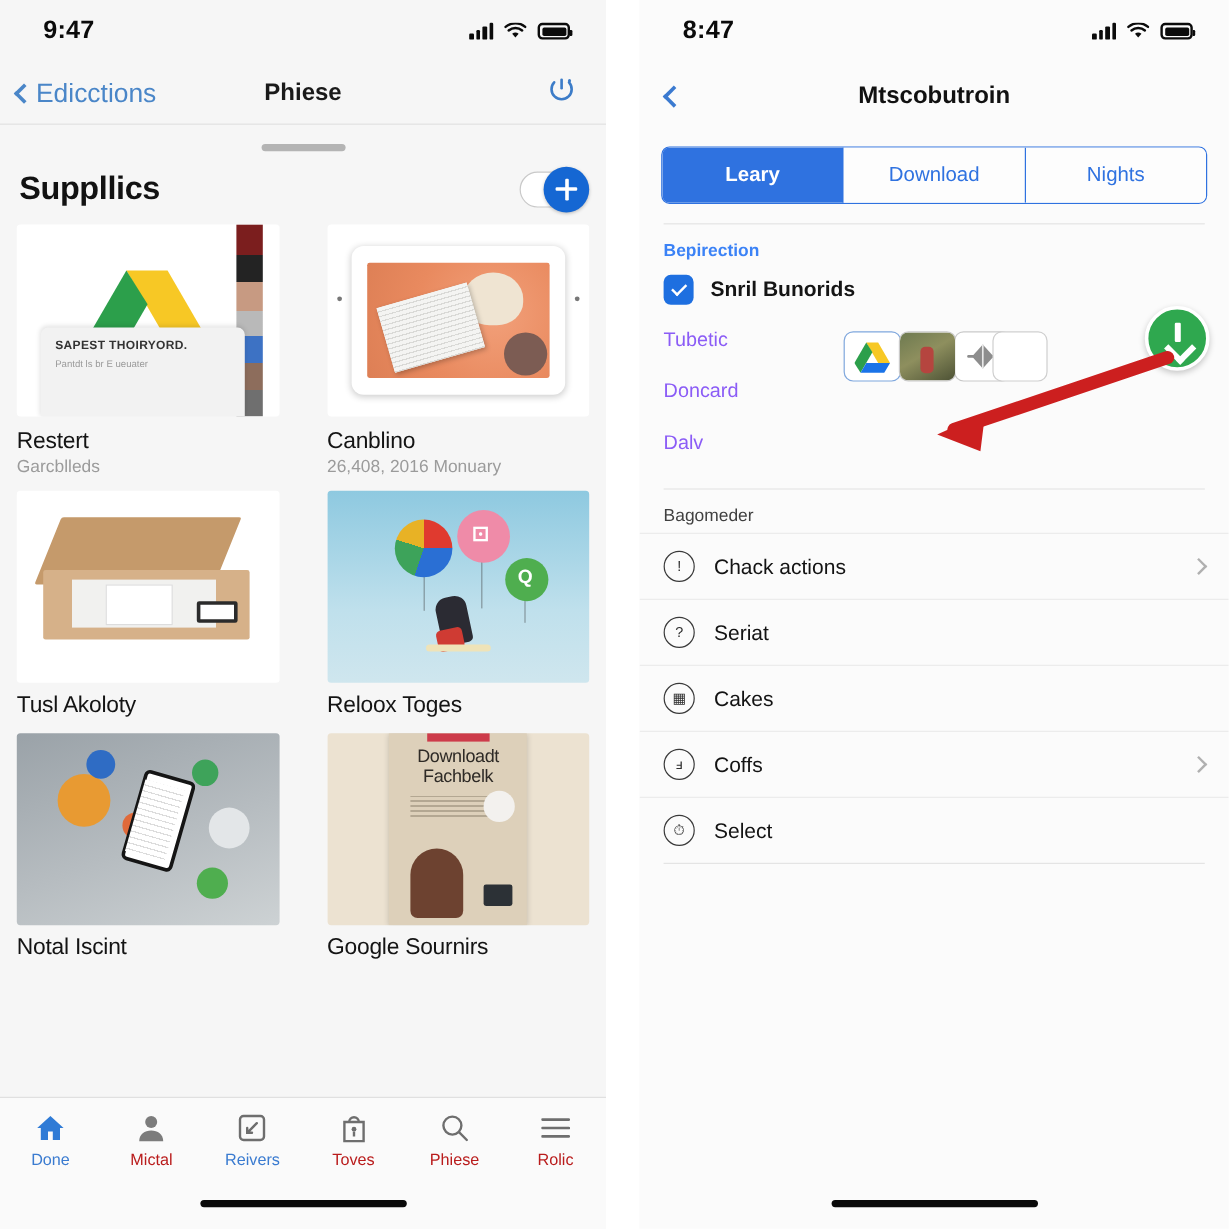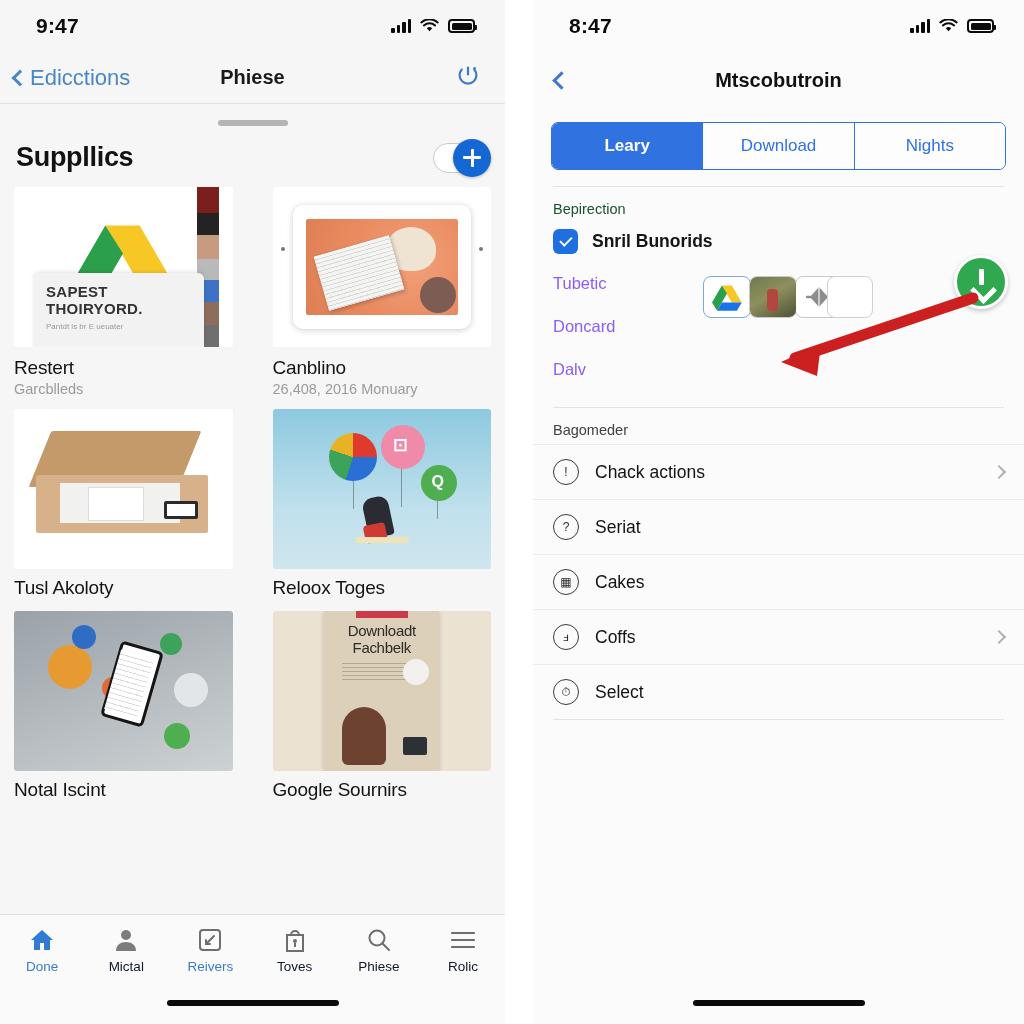--- a/index.html
+++ b/index.html
@@ -73,21 +73,21 @@
 
   
   .art-drive { background:#fff; display:flex; align-items:center; justify-content:center; position:relative; }
   .drive-logo { width:104px; height:92px; }
   .film-strip { position:absolute; right:14px; top:0; bottom:0; width:22px;
      background:linear-gradient(180deg,#7b1e1e 0 16%,#232323 16% 30%,#c79a82 30% 45%,#b9b9b9 45% 58%,#3d72c4 58% 72%,#8d6d5c 72% 86%,#6f6f6f 86% 100%); }
   .overlay-card {
     position:absolute; left:20px; bottom:0; width:170px; height:74px; background:#f2f2f2;
     border-radius:6px 6px 0 0; box-shadow:0 -1px 4px rgba(0,0,0,.12); padding:10px 12px;
   }
-  .ov-t { font-size:15px; font-weight:bold; color:#333; line-height:1.15; letter-spacing:.3px; }
+  .ov-t { font-size:10px; font-weight:bold; color:#333; line-height:1.15; letter-spacing:.3px; }
   .ov-s { font-size:8px; color:#9a9a9a; margin-top:4px; }
 
   
   .art-tablet { background:#fff; display:flex; align-items:center; justify-content:center; position:relative; }
   .tablet { width:178px; height:124px; background:#fff; border-radius:10px; box-shadow:0 1px 6px rgba(0,0,0,.2);
             display:flex; align-items:center; justify-content:center; }
   .tablet-screen { width:152px; height:96px; border-radius:2px; overflow:hidden; position:relative;
     background:radial-gradient(circle at 70% 45%, #f2a07a 0%, #e98a5f 55%, #dd7f55 100%); }
   .t-book { position:absolute; left:14px; top:26px; width:78px; height:56px; background:#f4f4f2;
             transform:rotate(-16deg); box-shadow:1px 2px 4px rgba(0,0,0,.25);
@@ -135,41 +135,41 @@
              background-image:repeating-linear-gradient(#b3a792 0 1.5px,transparent 1.5px 4px); }
   .p-girl { position:absolute; left:18px; bottom:6px; width:44px; height:58px; background:#6d4230;
             border-radius:22px 22px 6px 6px; }
   .p-tab { position:absolute; right:12px; bottom:16px; width:24px; height:18px; background:#2c3136; border-radius:2px; }
   .p-toy { position:absolute; right:10px; top:48px; width:26px; height:26px; background:#f3f1ee; border-radius:50%; }
 
   
   .tabbar { position:absolute; left:0; right:0; bottom:0; height:110px; background:#fafafa;
             border-top:1px solid #e0e0e0; display:flex; align-items:flex-start; padding-top:12px; }
   .tab { flex:1; display:flex; flex-direction:column; align-items:center; gap:6px; cursor:pointer; }
-  .tab-label { font-size:13.5px; color:#0f172a; }
+  .tab-label { font-size:13.5px; color:#b91c1c; }
   .tab.active .tab-label { color:#3a7bd0; }
   .tab-ico { width:26px; height:26px; display:flex; align-items:center; justify-content:center; }
   .home-bar { position:absolute; left:50%; transform:translateX(-50%); bottom:18px; width:172px; height:6px;
               border-radius:3px; background:#0a0a0a; }
 
   
   .rnav { height:56px; display:flex; align-items:center; padding:0 22px; position:relative; }
   .rnav-title { position:absolute; left:0; right:0; text-align:center; font-size:20px; font-weight:bold; color:#111; }
   .chev-left-dark { width:13px; height:13px; border-left:3px solid #3b7ad0; border-bottom:3px solid #3b7ad0;
                     transform:rotate(45deg); display:inline-block; }
 
   .segment { margin:14px 18px 0 18px; display:flex; border:1.5px solid #2f72e0; border-radius:7px; overflow:hidden; }
   .seg { flex:1; text-align:center; padding:13px 0; font-size:17px; color:#2f72e0; background:#fdfdfd; cursor:pointer;
          border-right:1.5px solid #2f72e0; }
   .seg:last-child { border-right:none; }
   .seg.active { background:#2f72e0; color:#fff; font-weight:bold; }
 
   .rdesc { padding:16px 20px 0 20px; font-size:14.8px; color:#2f2f2f; line-height:1.5; }
   .rule { height:1px; background:#e4e4e4; margin:16px 20px 0 20px; }
-  .rlabel { padding:14px 20px 0 20px; font-size:14.5px; color:#14532d; }
+  .rlabel { padding:14px 20px 0 20px; font-size:14.5px; color:#3b82f6;font-weight:bold; }
 
   .check-row { display:flex; align-items:center; gap:14px; padding:12px 20px 0 20px; }
   .checkbox { width:25px; height:25px; border-radius:6px; background:#1e6fe0; display:flex; align-items:center; justify-content:center; }
   .checkbox::after { content:""; width:10px; height:5px; border-left:2.6px solid #fff; border-bottom:2.6px solid #fff;
                      transform:rotate(-45deg) translate(1px,-1px); }
   .check-label { font-size:17.5px; color:#151515; font-weight:bold; }
 
   .stack-rows { position:relative; padding:8px 20px 0 20px; }
   .stack-row { font-size:16.5px; color:#8b5cf6; padding:12px 0; }
 

